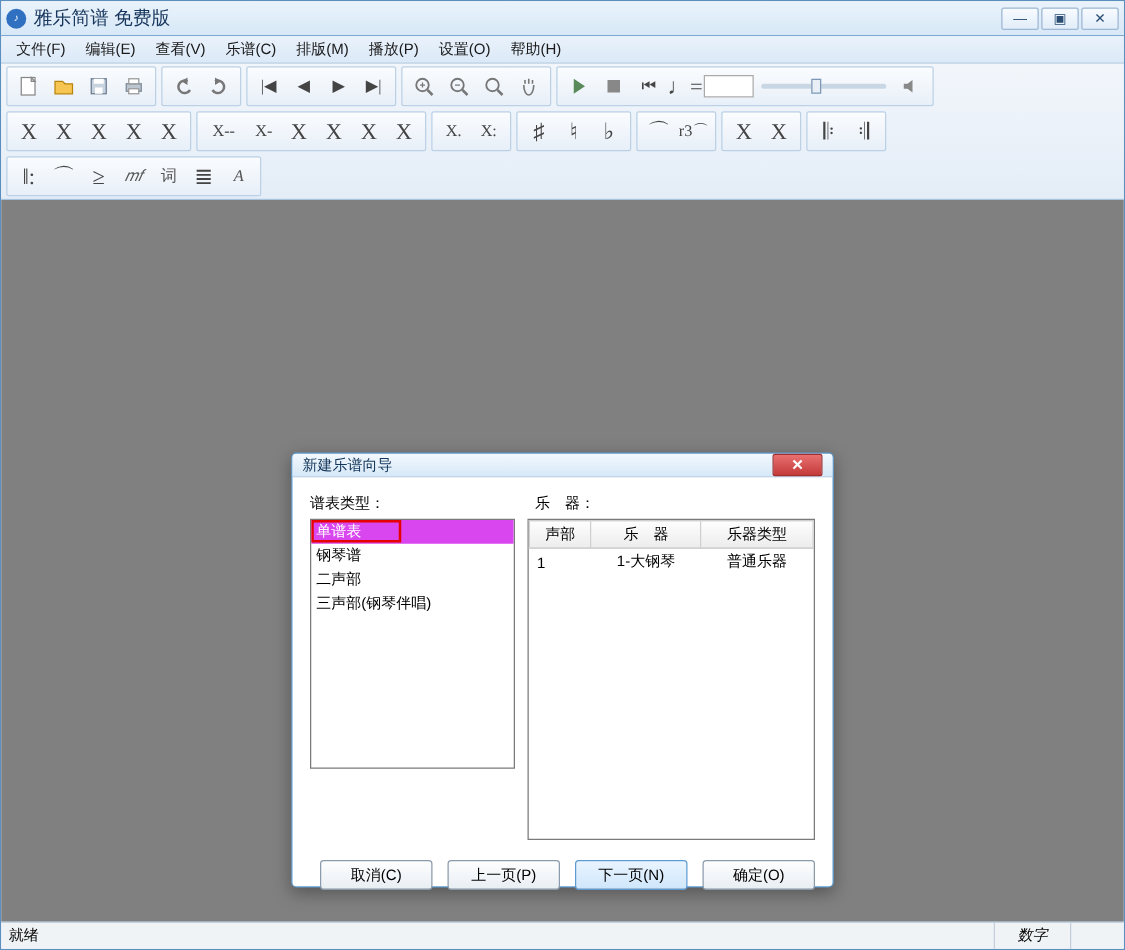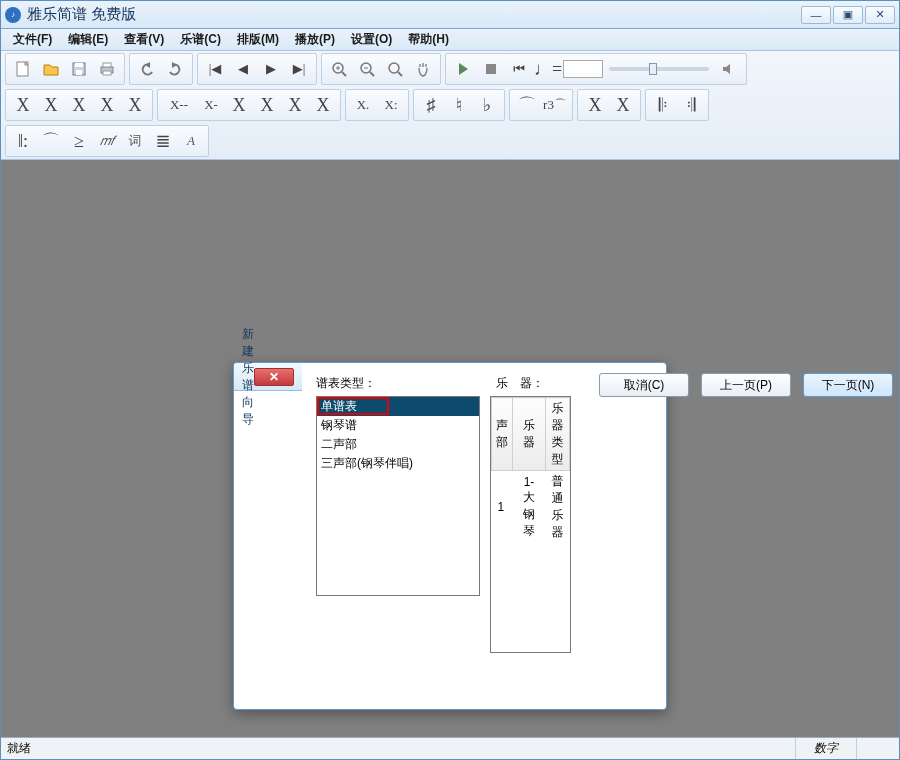--- a/index.html
+++ b/index.html
@@ -40,21 +40,20 @@
   display: flex; align-items: center; justify-content: center;
   color: #2b4d73; font-size: 11px; cursor: pointer;
 }
 
 .menubar {
   height: 22px;
   background: linear-gradient(#eaf2fb, #dbe9f7);
   border-bottom: 1px solid #a8c3dd;
   display: flex; align-items: center;
   padding: 0 4px;
-  font-weight: bold;
 }
 .menubar .menu-item {
   padding: 2px 8px; cursor: pointer; color: #1a1a1a;
 }
 
 .toolbar-wrap {
   background: linear-gradient(#f2f6fb, #e4edf7);
   border-bottom: 1px solid #a8c3dd;
 }
 .toolbar {
@@ -101,21 +100,21 @@
 .statusbar .cell { border-left:1px solid #c2cedb; padding: 0 18px; height:100%; display:flex; align-items:center;font-style:italic; }
 
 .dialog {
   position: absolute;
   left: 232px; top: 202px;
   width: 434px; height: 348px;
   border: 1px solid #5c9bd1;
   border-radius: 4px;
   background: #fff;
   box-shadow: 0 4px 14px rgba(0,0,0,.35);
-  display:flex; flex-direction:row;
+  display:flex; flex-direction:column;
 }
 .dlg-title {
   height: 28px;
   background: linear-gradient(#f3f8fd, #d6e8f7);
   border-bottom: 1px solid #9dbcdd;
   display:flex; align-items:center; padding: 0 8px;
   border-radius: 3px 3px 0 0;
 }
 .dlg-title .dlg-text { flex:1; color:#13365b; font-size:12px; }
 .dlg-close {
@@ -135,21 +134,21 @@
 .list-panel {
   width: 164px; height: 200px;
   border:1px solid #7a7a7a;
   background:#fff; overflow:hidden;
   position:relative;
 }
 .list-panel .li {
   padding: 1px 4px; cursor:pointer; white-space:nowrap;
 }
 .list-panel .li.sel {
-  background:#0c4a6e; color:#fff;
+  background:#d946ef; color:#fff;
 }
 .highlight-box {
   position:absolute; left:0px; top:0px;
   width: 72px; height: 18px;
   border: 2px solid #e60000;
   pointer-events:none;
 }
 .table-panel {
   flex:1; height: 257px;
   border:1px solid #7a7a7a;

